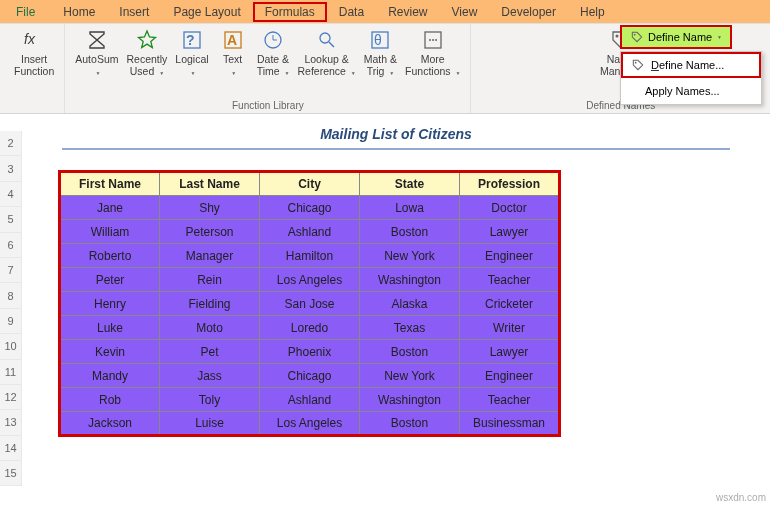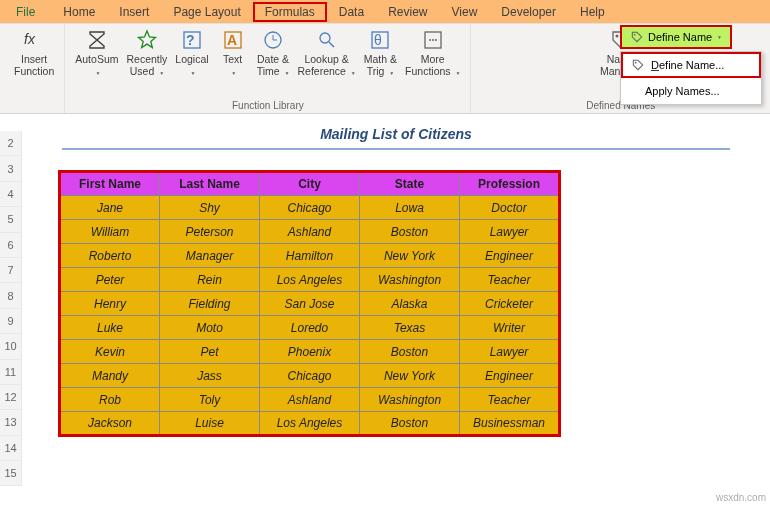--- a/index.html
+++ b/index.html
@@ -35,22 +35,22 @@
 
 
 .rowhdrs { position: absolute; left: 0; top: 131px; width: 22px; }
 .rowhdrs .cell { height: 25.4px; font-size: 11px; color: #666; text-align: center; border-bottom: 1px solid #e8e8e8; border-right: 1px solid #e8e8e8; background: #f3f3f3; display: flex; align-items: center; justify-content: center; }
 
 
 .sheet-area { position: absolute; left: 22px; top: 120px; right: 0; }
 .title-row { text-align: center; font-size: 14px; font-weight: bold; font-style: italic; color: #2a4c7a; padding: 6px 0; border-bottom: 2px solid #8faad4; margin: 0 40px 20px 40px; }
 .data-table { border: 3px solid #d00000; margin-left: 36px; border-collapse: collapse; }
 .data-table th, .data-table td { border: 1px solid #888; padding: 4px 0; font-size: 12px; text-align: center; width: 100px; height: 24px; }
-.data-table th { background: #d946ef; font-weight: bold; color: #222; border-top: 1px solid #d00000; }
-.data-table td { background: #eab308; color: #222; font-style: italic; }
+.data-table th { background: #fef9c3; font-weight: bold; color: #222; border-top: 1px solid #d00000; }
+.data-table td { background: #8b5cf6; color: #222; }
 
 .watermark { position: absolute; right: 4px; bottom: 6px; font-size: 10px; color: rgba(0,0,0,0.35); }
 </style>
 </head>
 <body>
 
 <div class="menubar">
   <div class="item file">File</div>
   <div class="item">Home</div>
   <div class="item">Insert</div>

